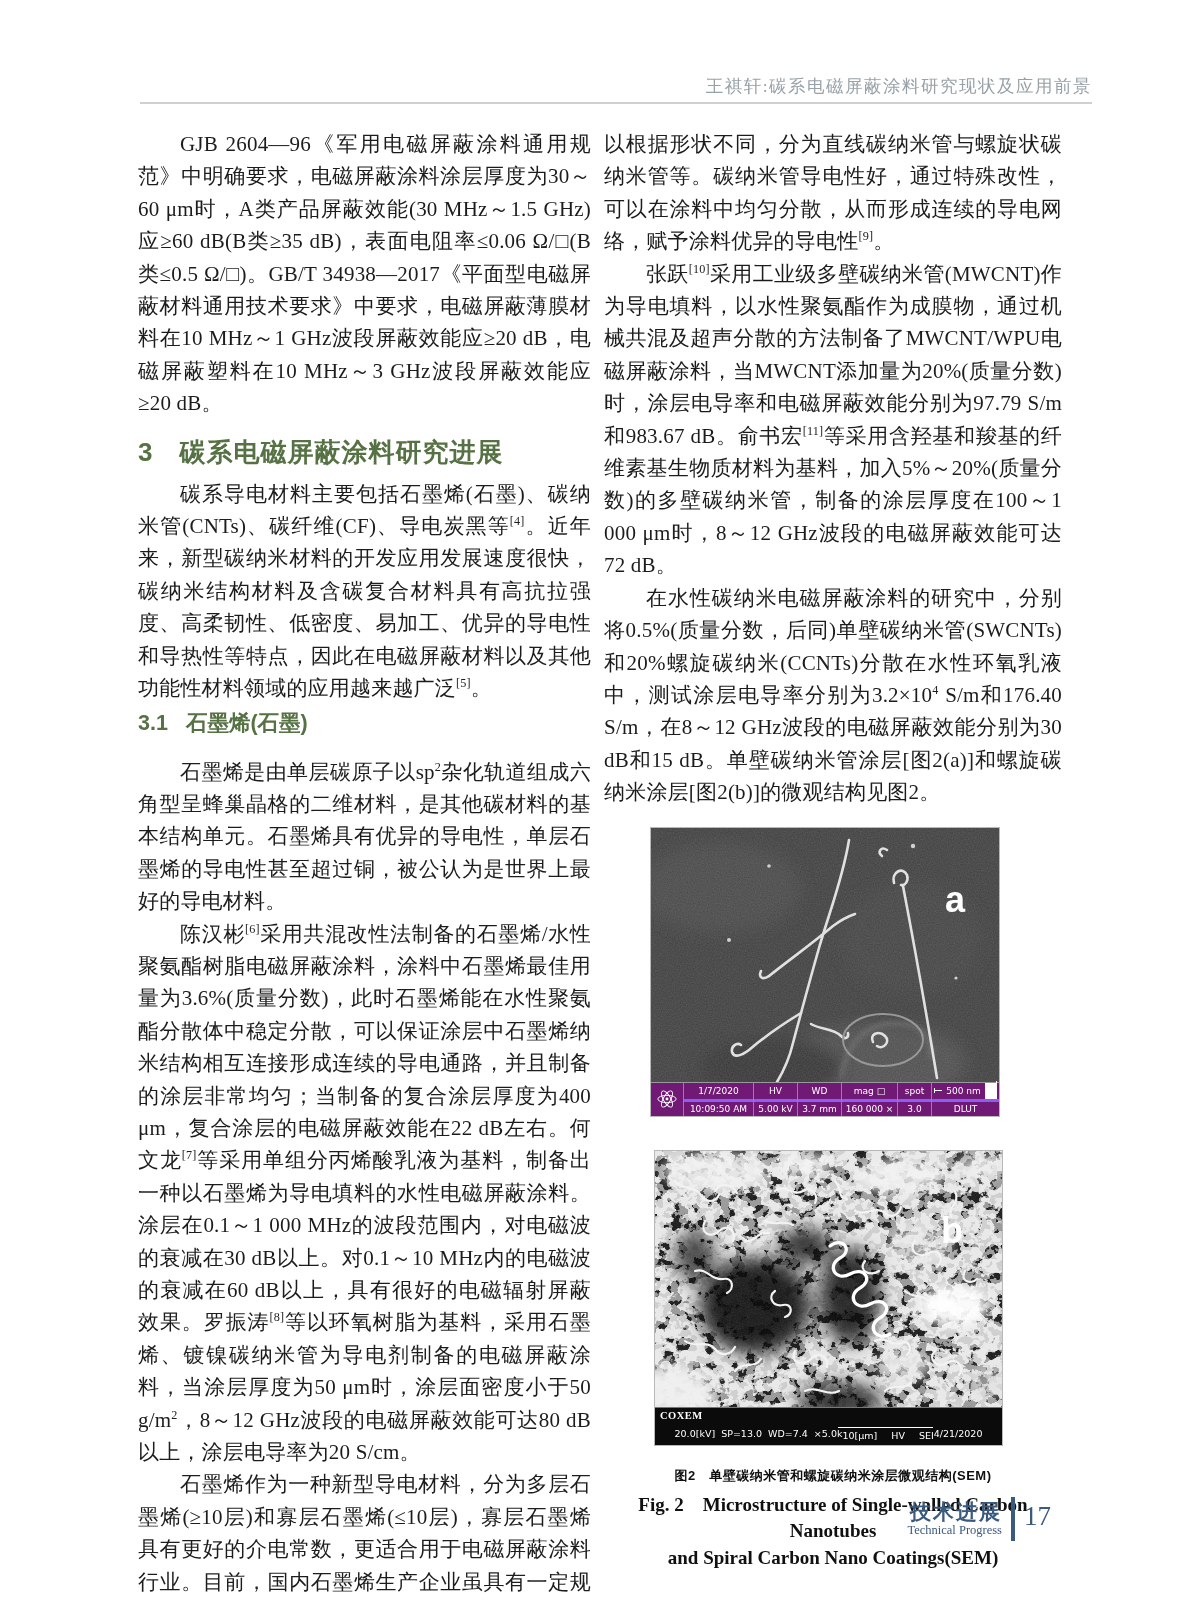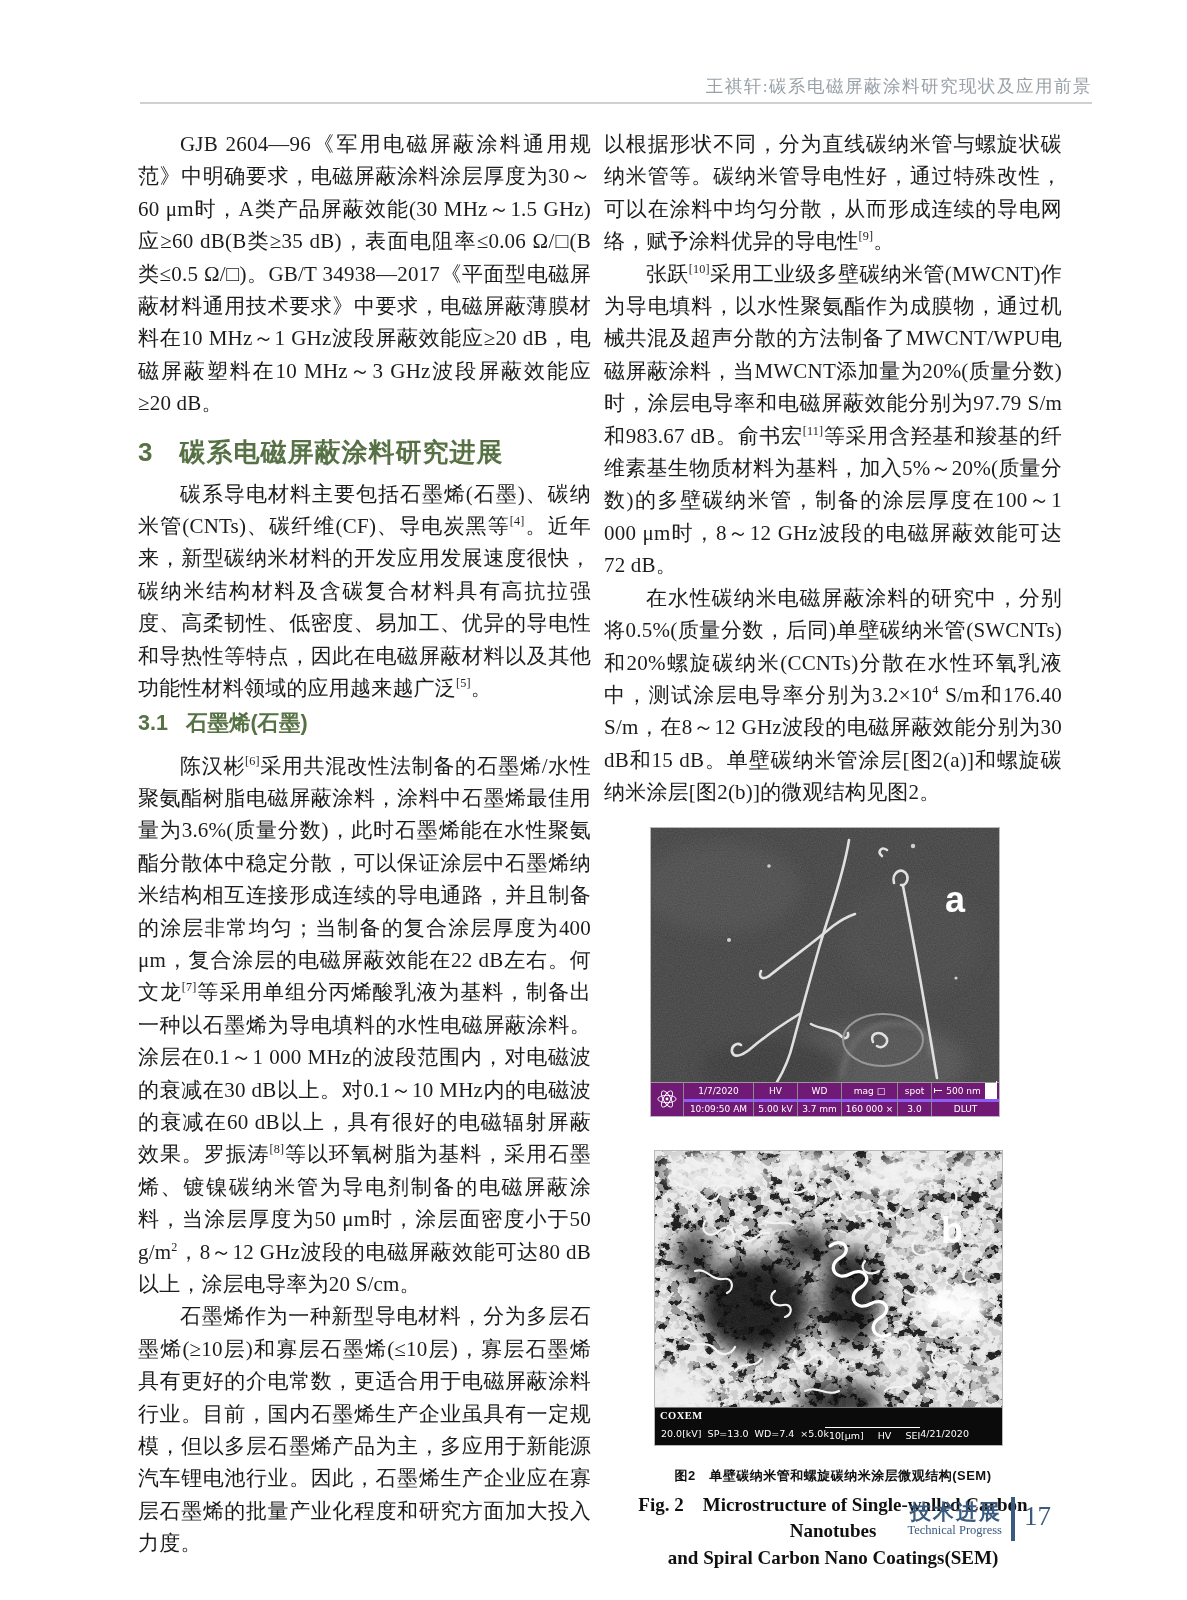--- a/index.html
+++ b/index.html
@@ -29,21 +29,21 @@
 
   .sec-h2 {
     font-family:"Liberation Sans", sans-serif; font-weight:bold;
     color:#567144; font-size:26px; line-height:34px;
     margin:15px 0 9px 0; letter-spacing:1px; text-align:left;
   }
   .sec-h2 .num { margin-right:26px; }
   .sec-h3 {
     font-family:"Liberation Sans", sans-serif; font-weight:bold;
     color:#567144; font-size:21.5px; line-height:30px;
-    margin:3px 0 12px 0; text-align:left;
+    margin:3px 0 18px 0; text-align:left;
   }
   .sec-h3 .num { margin-right:18px; }
 
   
   .figure-block { margin-top:18px; }
   .sem-frame-a { width:350px; margin-left:46px; border:1px solid #b8b8b8; background:#000; }
   .sem-frame-b { width:349px; margin-left:50px; margin-top:33px; border:1px solid #b8b8b8; background:#000; }
   .sem-svg { display:block; }
 
   
@@ -66,21 +66,21 @@
 
   
   .bar-b-brand {
     height:16px; background:#0b0b0b; color:#fff; border-top:1px solid #777;
     font-family:"Liberation Serif", serif; font-size:10.5px; font-weight:bold;
     display:flex; align-items:center; padding-left:5px; letter-spacing:0.5px;
   }
   .bar-b-params {
     height:22px; background:#0b0b0b; color:#fff;
     font-family:"DejaVu Sans", sans-serif; font-size:9.5px;
-    display:flex; align-items:center; justify-content:flex-start; padding:0 6px;
+    display:flex; align-items:center; justify-content:center; padding:0 6px;
   }
   .pre { white-space:pre; }
   .b-center { display:flex; gap:14px; align-items:center; position:relative; padding-top:3px; }
   .b-center::before { content:""; position:absolute; top:0; left:-4px; width:95px; height:1px; background:#fff; }
 
   
   .cap-zh {
     margin-top:21px; text-align:center;
     font-family:"Liberation Sans", sans-serif; font-weight:bold;
     font-size:13px; color:#101010; letter-spacing:0.5px;
@@ -114,20 +114,21 @@
     <h2 class="sec-h2">
       <span class="num">3</span><span>碳系电磁屏蔽涂料研究进展</span>
     </h2>
 
     <p class="body-p indent"><span>碳系导电材料主要包括石墨烯(石墨)、碳纳米管(CNTs)、碳纤维(CF)、导电炭黑等</span><sup>[4]</sup><span>。近年来，新型碳纳米材料的开发应用发展速度很快，碳纳米结构材料及含碳复合材料具有高抗拉强度、高柔韧性、低密度、易加工、优异的导电性和导热性等特点，因此在电磁屏蔽材料以及其他功能性材料领域的应用越来越广泛</span><sup>[5]</sup><span>。</span></p>
 
     <h3 class="sec-h3">
       <span class="num">3.1</span><span>石墨烯(石墨)</span>
     </h3>
 
+    <p class="body-p indent"><span>石墨烯是由单层碳原子以sp</span><sup>2</sup><span>杂化轨道组成六角型呈蜂巢晶格的二维材料，是其他碳材料的基本结构单元。石墨烯具有优异的导电性，单层石墨烯的导电性甚至超过铜，被公认为是世界上最好的导电材料。</span></p>
     <p class="body-p indent"><span>陈汉彬</span><sup>[6]</sup><span>采用共混改性法制备的石墨烯/水性聚氨酯树脂电磁屏蔽涂料，涂料中石墨烯最佳用量为3.6%(质量分数)，此时石墨烯能在水性聚氨酯分散体中稳定分散，可以保证涂层中石墨烯纳米结构相互连接形成连续的导电通路，并且制备的涂层非常均匀；当制备的复合涂层厚度为400 μm，复合涂层的电磁屏蔽效能在22 dB左右。何文龙</span><sup>[7]</sup><span>等采用单组分丙烯酸乳液为基料，制备出一种以石墨烯为导电填料的水性电磁屏蔽涂料。涂层在0.1～1 000 MHz的波段范围内，对电磁波的衰减在30 dB以上。对0.1～10 MHz内的电磁波的衰减在60 dB以上，具有很好的电磁辐射屏蔽效果。罗振涛</span><sup>[8]</sup><span>等以环氧树脂为基料，采用石墨烯、镀镍碳纳米管为导电剂制备的电磁屏蔽涂料，当涂层厚度为50 μm时，涂层面密度小于50 g/m</span><sup>2</sup><span>，8～12 GHz波段的电磁屏蔽效能可达80 dB以上，涂层电导率为20 S/cm。</span></p>
     <p class="body-p indent"><span>石墨烯作为一种新型导电材料，分为多层石墨烯(≥10层)和寡层石墨烯(≤10层)，寡层石墨烯具有更好的介电常数，更适合用于电磁屏蔽涂料行业。目前，国内石墨烯生产企业虽具有一定规模，但以多层石墨烯产品为主，多应用于新能源汽车锂电池行业。因此，石墨烯生产企业应在寡层石墨烯的批量产业化程度和研究方面加大投入力度。</span></p>
 
   </div>
 
   <div class="col col-right">
     <p class="body-p"><span>以根据形状不同，分为直线碳纳米管与螺旋状碳纳米管等。碳纳米管导电性好，通过特殊改性，可以在涂料中均匀分散，从而形成连续的导电网络，赋予涂料优异的导电性</span><sup>[9]</sup><span>。</span></p>
     <p class="body-p indent"><span>张跃</span><sup>[10]</sup><span>采用工业级多壁碳纳米管(MWCNT)作为导电填料，以水性聚氨酯作为成膜物，通过机械共混及超声分散的方法制备了MWCNT/WPU电磁屏蔽涂料，当MWCNT添加量为20%(质量分数)时，涂层电导率和电磁屏蔽效能分别为97.79 S/m和983.67 dB。俞书宏</span><sup>[11]</sup><span>等采用含羟基和羧基的纤维素基生物质材料为基料，加入5%～20%(质量分数)的多壁碳纳米管，制备的涂层厚度在100～1 000 μm时，8～12 GHz波段的电磁屏蔽效能可达72 dB。</span></p>
     <p class="body-p indent"><span>在水性碳纳米电磁屏蔽涂料的研究中，分别将0.5%(质量分数，后同)单壁碳纳米管(SWCNTs)和20%螺旋碳纳米(CCNTs)分散在水性环氧乳液中，测试涂层电导率分别为3.2×10</span><sup>4</sup><span> S/m和176.40 S/m，在8～12 GHz波段的电磁屏蔽效能分别为30 dB和15 dB。单壁碳纳米管涂层[图2(a)]和螺旋碳纳米涂层[图2(b)]的微观结构见图2。</span></p>
 

